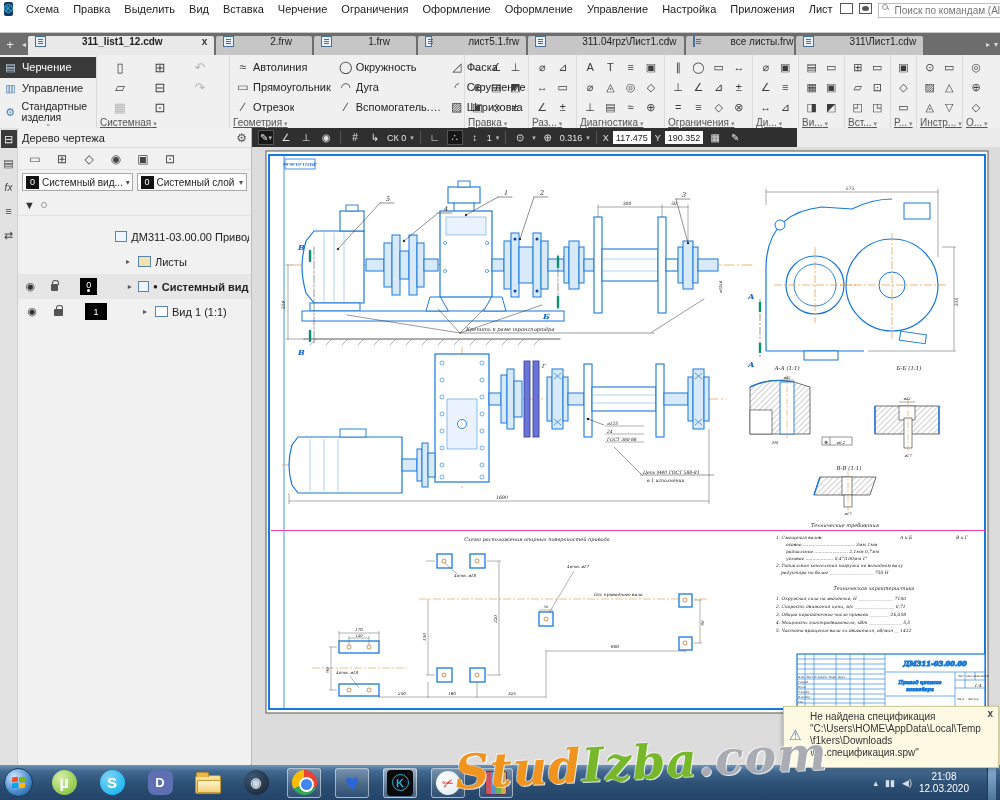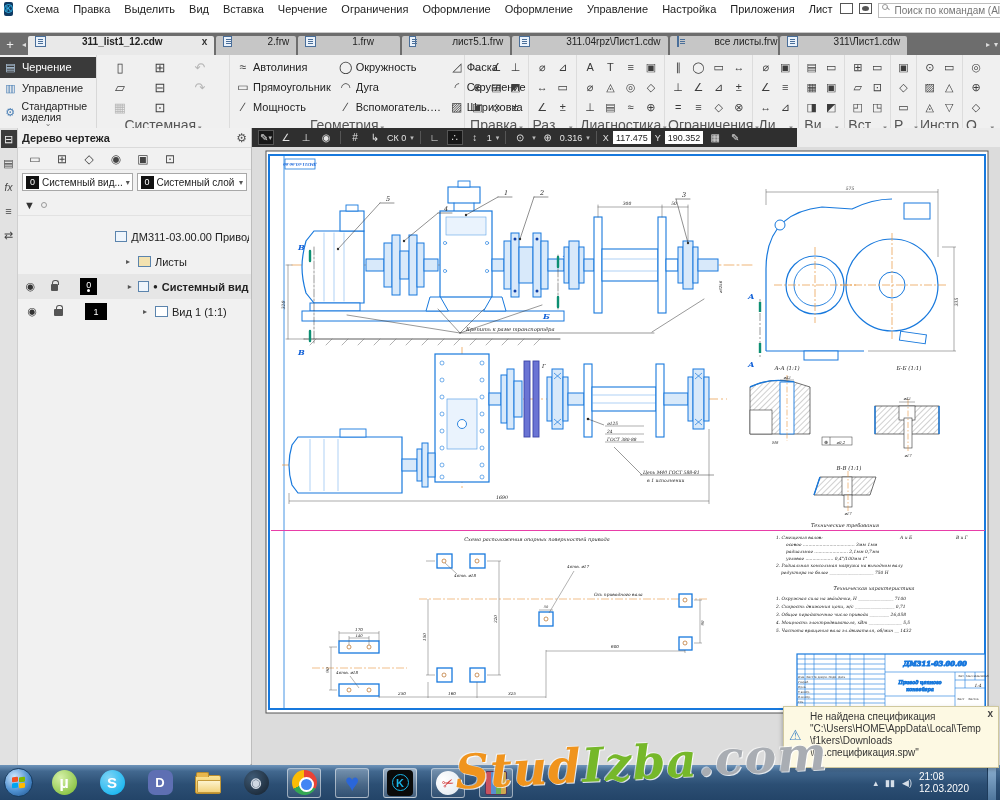--- a/index.html
+++ b/index.html
@@ -37,41 +37,41 @@
   .modebtn .mico{font-size:11px;color:#4a7fb5;width:13px;text-align:center;}
   .modebtn.active{background:#3a3a3a;color:#fff;}
   .modebtn.active .mico{color:#bcd6ee;}
   .modescol .chev{position:absolute;bottom:0;left:0;right:0;text-align:center;font-size:8px;color:#777;}
   .rgroup{border-right:1px solid #dcdcdc;display:flex;flex-direction:column;padding:2px 3px 0 3px;}
   .rgrid{flex:1;display:grid;grid-auto-flow:column;grid-template-rows:repeat(3,20px);align-items:center;justify-items:center;}
   .ic{width:18px;height:18px;display:flex;align-items:center;justify-content:center;font-size:11px;color:#3c3c3c;}
   .sysgrid{grid-template-columns:repeat(3,40px);}
   .sysgrid .ic{font-size:13px;}
   .sysgrid .ic:nth-child(3),.sysgrid .ic:nth-child(7),.sysgrid .ic:nth-child(8){opacity:.32;}
-  .glabel{height:12px;font-size:14px;color:#555;text-align:center;white-space:nowrap;}
+  .glabel{height:12px;font-size:10px;color:#555;text-align:left;white-space:nowrap;text-decoration:underline;}
   .glabel::after{content:" ▾";font-size:7px;color:#888;}
   .geogrid{display:grid;grid-auto-flow:column;grid-template-rows:repeat(3,20px);grid-template-columns:repeat(3,auto);column-gap:2px;}
   .gtool{display:flex;align-items:center;gap:3px;font-size:11px;color:#222;padding:0 3px;white-space:nowrap;}
   .gtool .ic{width:14px;font-size:12px;color:#3c3c3c;}
   .gtool .lbl{max-width:86px;overflow:hidden;text-overflow:ellipsis;}
   
   .paramsbar{position:absolute;left:252px;top:128px;width:748px;height:19px;background:#ececec;display:flex;}
   .pdark{width:545px;height:19px;background:#2f2f2f;display:flex;align-items:center;gap:4px;padding:0 6px;color:#e4e4e4;font-size:9px;}
   .pbtn{height:15px;min-width:16px;display:flex;align-items:center;justify-content:center;font-size:10px;color:#e4e4e4;}
   .pbtn.pressed{background:#171717;border:1px solid #555;}
   .psep{width:1px;height:13px;background:#555;margin:0 2px;}
   .pval{background:#fff;color:#222;height:13px;min-width:34px;padding:0 3px;font-size:9px;display:flex;align-items:center;}
   .parrow{font-size:7px;color:#bbb;}
   
   .leftstrip{position:absolute;left:0;top:128px;width:18px;bottom:35px;background:#e2e2e2;border-right:1px solid #cfcfcf;display:flex;flex-direction:column;align-items:center;padding-top:2px;gap:6px;}
   .lsic{width:16px;height:18px;display:flex;align-items:center;justify-content:center;font-size:11px;color:#444;}
   .lsic.active{background:#3a3a3a;color:#eee;}
   .treepanel{position:absolute;left:18px;top:128px;width:234px;bottom:35px;background:#f1f1f1;border-right:1px solid #bdbdbd;font-size:11px;color:#222;}
   .tphead{height:20px;display:flex;align-items:center;padding:0 4px;border-bottom:1px solid #dadada;}
-  .tphead .t{flex:1;font-size:11px;font-weight:bold;}
+  .tphead .t{flex:1;font-size:11px;}
   .gear{font-size:12px;color:#555;}
   .tptools{height:22px;display:flex;align-items:center;gap:9px;padding:0 8px;border-bottom:1px solid #e2e2e2;}
   .tptools .ic{font-size:12px;color:#444;}
   .combrow{height:24px;display:flex;align-items:center;gap:4px;padding:0 4px;}
   .combo{flex:1;height:18px;border:1px solid #a8a8a8;background:#fff;display:flex;align-items:center;gap:3px;padding:0 3px;font-size:10px;overflow:hidden;white-space:nowrap;}
   .combo .num{background:#111;color:#fff;min-width:13px;height:13px;font-size:9px;display:flex;align-items:center;justify-content:center;}
   .combo::after{content:"▾";margin-left:auto;font-size:8px;color:#555;}
   .filtrow{height:22px;display:flex;align-items:center;gap:6px;padding:0 6px;border-bottom:1px solid #e2e2e2;}
   .funnel{color:#333;font-size:11px;}
   .treerows{padding-top:8px;}
@@ -116,21 +116,21 @@
   .folder::after{content:"";position:absolute;left:1px;bottom:0;width:22px;height:11px;background:linear-gradient(#fdf3cd,#f2d37e);border:1px solid #c49a3a;border-radius:1px;}
   .chrome{width:25px;height:25px;border-radius:50%;background:conic-gradient(#ea4335 0 120deg,#34a853 120deg 240deg,#fbbc05 240deg 360deg);position:relative;}
   .chrome::after{content:"";position:absolute;left:7px;top:7px;width:11px;height:11px;background:#4285f4;border: 2px solid #fff;border-radius:50%;}
   .heart{font-size:24px;color:#2a66d9;line-height:24px;}
   .kompas{width:26px;height:26px;background:#0a0a0a;border-radius:4px;display:flex;align-items:center;justify-content:center;}
   .kompas i{width:17px;height:17px;border:1.6px solid #19b5e8;border-radius:50%;color:#19b5e8;font-size:11px;font-style:normal;font-weight:bold;display:flex;align-items:center;justify-content:center;}
   .snip{width:24px;height:24px;border-radius:50%;background:radial-gradient(circle at 35% 30%,#ffffff,#dfe7ee);display:flex;align-items:center;justify-content:center;color:#d23b3b;font-size:14px;transform:rotate(-20deg);}
   .rar{width:22px;height:24px;background:linear-gradient(90deg,#c9535f 0 25%,#5a8fd0 25% 50%,#68b05a 50% 75%,#d0a84f 75%);border:1px solid #55345a;border-radius:2px;}
   .tray{margin-left:auto;display:flex;align-items:center;gap:7px;color:#e8eef5;font-size:10px;}
   .tray .tg{font-size:9px;opacity:.9;}
-  .clock{text-align:left;font-size:10px;line-height:12px;color:#fff;margin-right:4px;}
+  .clock{text-align:center;font-size:10px;line-height:12px;color:#fff;margin-right:4px;}
   .showdesk{width:9px;height:35px;background:linear-gradient(#8fb3d4,#4f769c);border-left:1px solid #1e3c5c;}
   
   .wm{position:absolute;left:455px;top:735px;z-index:40;font-family:"DejaVu Serif",serif;font-style:italic;font-weight:bold;font-size:47px;transform:rotate(-3deg);letter-spacing:1px;white-space:nowrap;text-shadow:1px 1px 0 rgba(255,255,255,.85),-1px -1px 0 rgba(255,255,255,.6);}
   .wm .w1{color:#f0941d;}
   .wm .w2{color:#76b82a;}
   .wm .w3{color:#a9adb3;}
   
   text{font-family:"DejaVu Serif",serif;}
   .dtx{font-style:italic;fill:#222;}
   .btx{font-style:italic;font-weight:bold;fill:#1060d8;}
@@ -169,21 +169,21 @@
 </div>
 
 <div class="tabbar">
   <span class="tabplus">+</span>
   <span class="tabarrow">◂</span>
   <div class="tab active">
     <i class="tabico"></i>
     <span>311_list1_12.cdw</span>
     <span class="tabclose">x</span>
   </div>
-  <div class="tab" style="width:80px">
+  <div class="tab" style="width:96px">
       <i class="tabico"></i>
       <span>2.frw</span>
     </div>
   <div class="tab" style="width:102px">
       <i class="tabico"></i>
       <span>1.frw</span>
     </div>
   <div class="tab" style="width:108px">
       <i class="tabico"></i>
       <span>лист5.1.frw</span>
@@ -239,21 +239,21 @@
       <span class="gtool">
           <span class="ic">≈</span>
           <span class="lbl">Автолиния</span>
         </span>
         <span class="gtool">
           <span class="ic">▭</span>
           <span class="lbl">Прямоугольник</span>
         </span>
         <span class="gtool">
           <span class="ic">∕</span>
-          <span class="lbl">Мощность</span>
+          <span class="lbl">Отрезок</span>
         </span>
         <span class="gtool">
           <span class="ic">◯</span>
           <span class="lbl">Окружность</span>
         </span>
         <span class="gtool">
           <span class="ic">◠</span>
           <span class="lbl">Дуга</span>
         </span>
         <span class="gtool">

